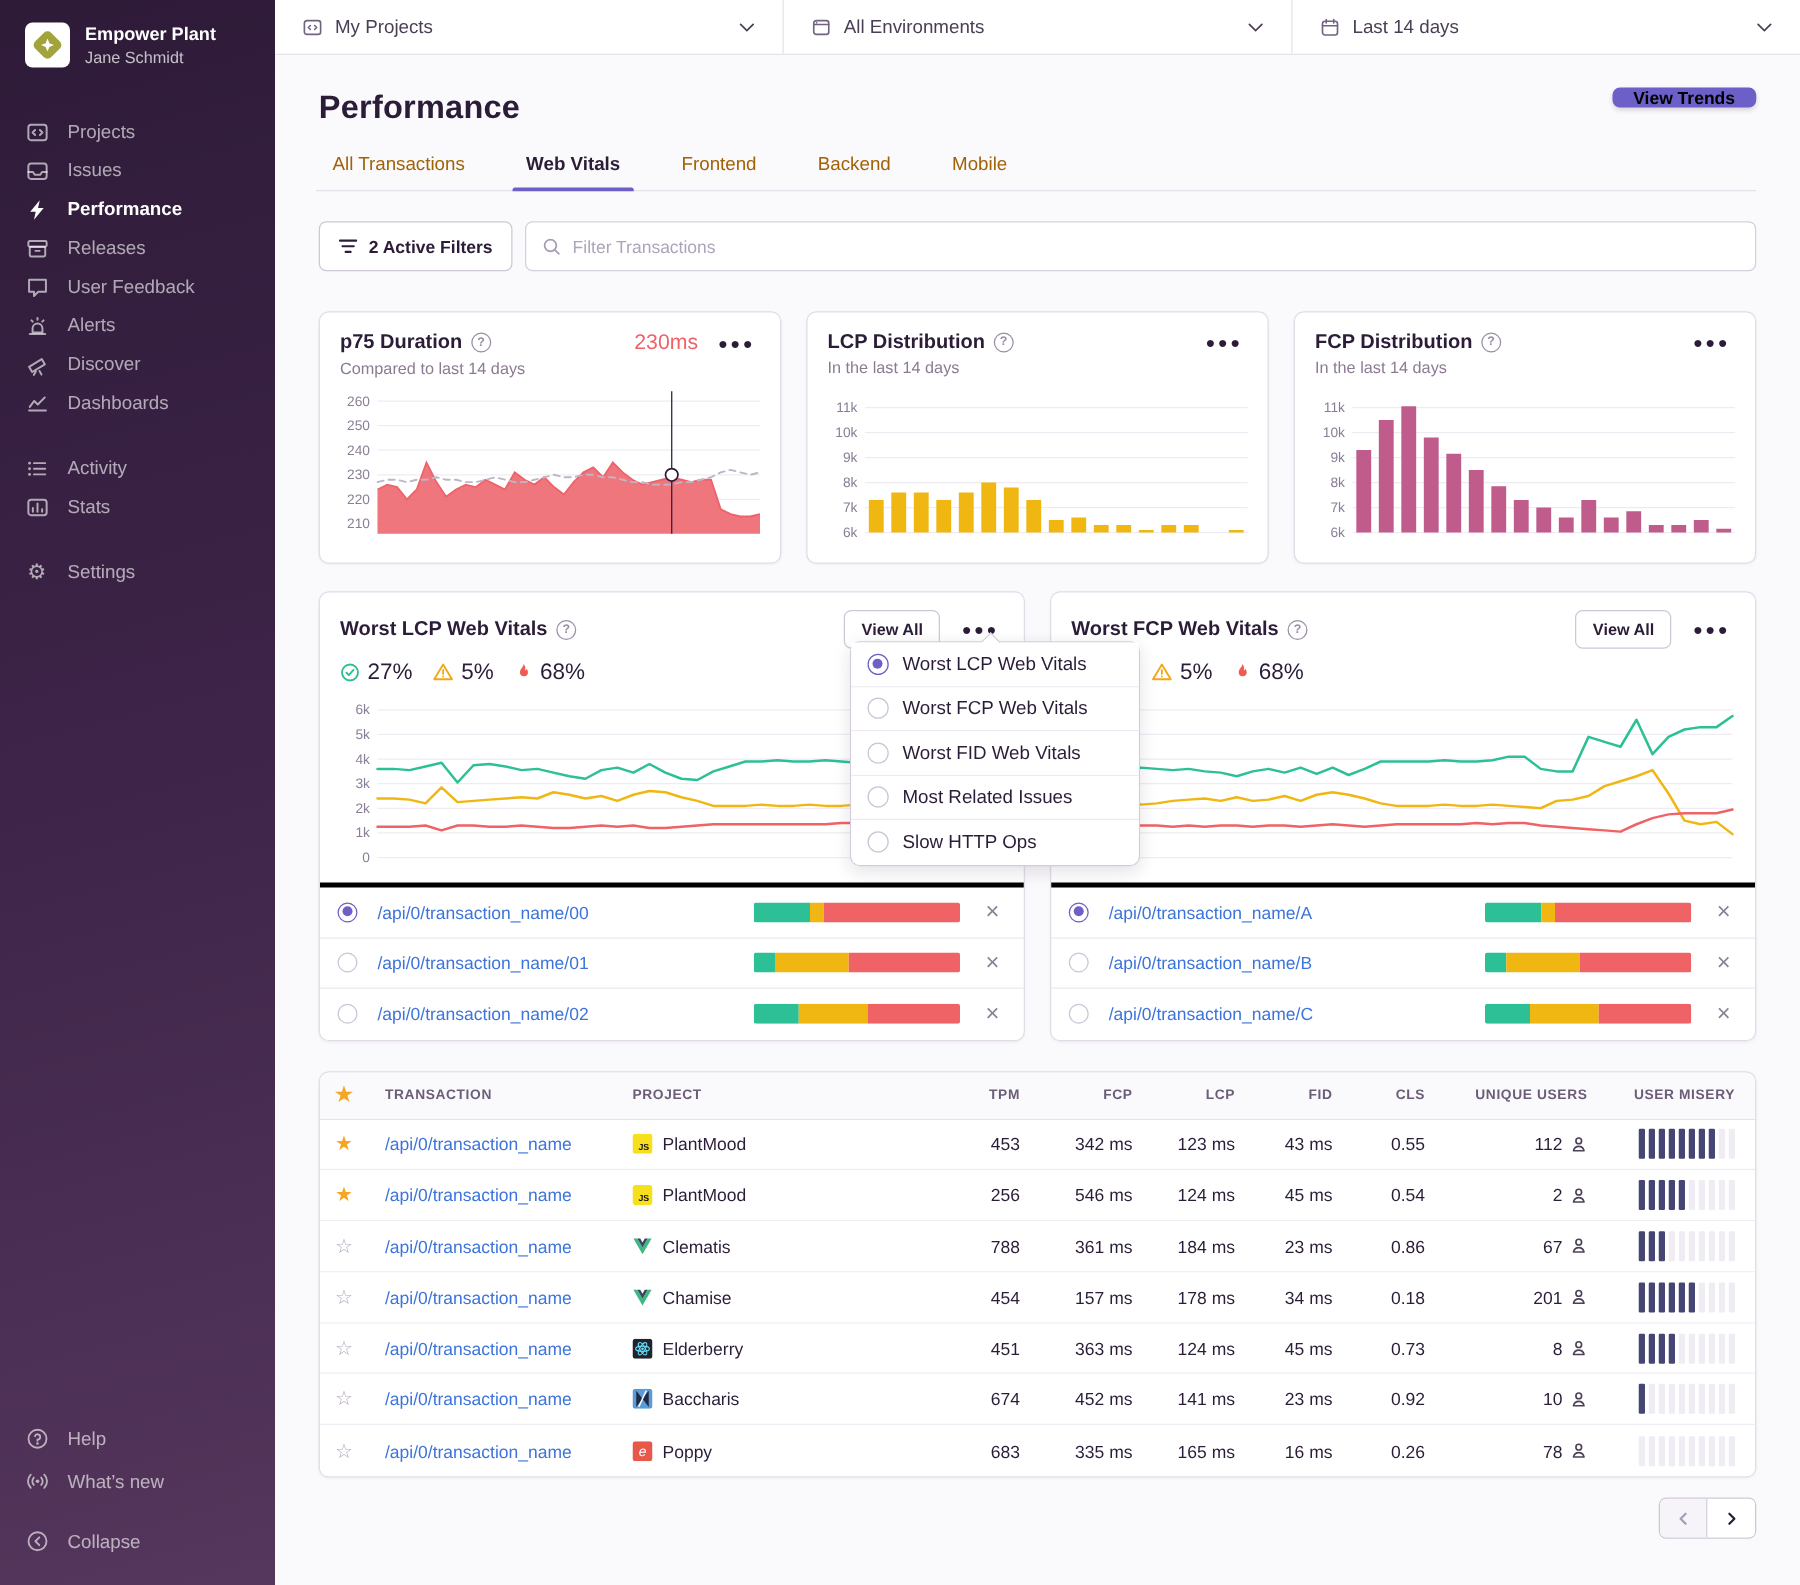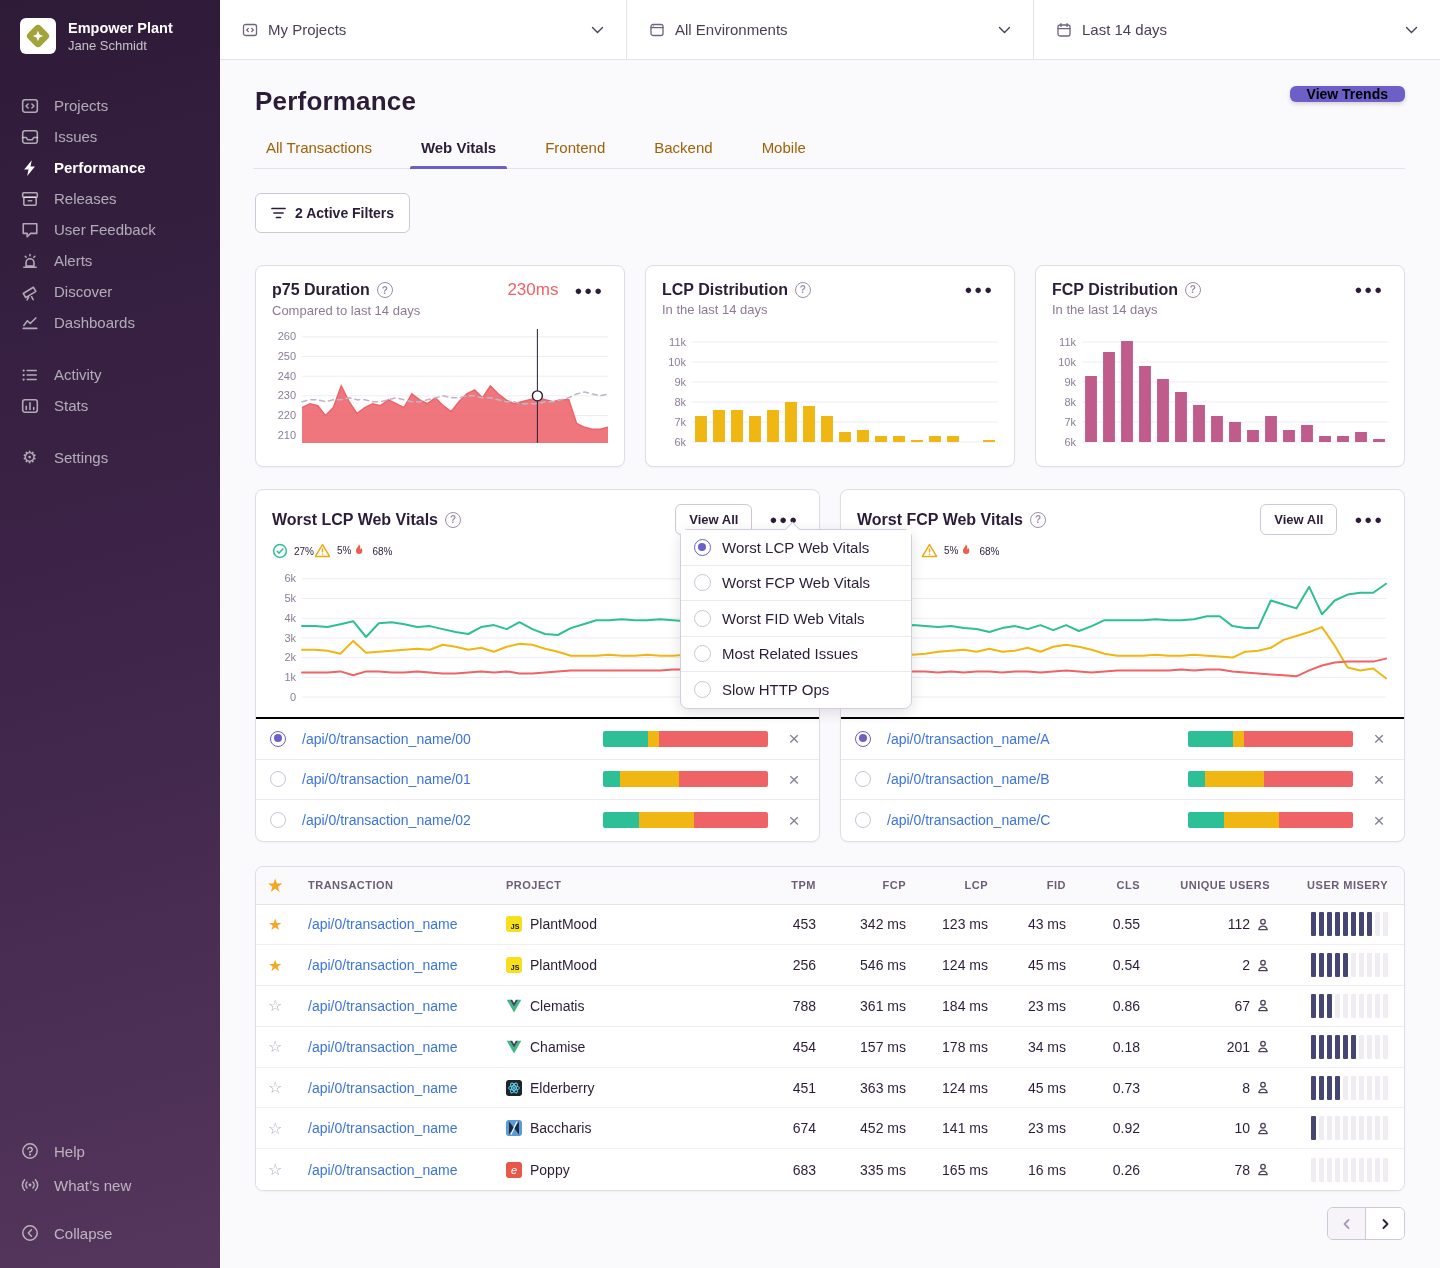--- a/index.html
+++ b/index.html
@@ -22,21 +22,21 @@
   .nav-group { margin-top:21px; }
   .sidebar-spacer { flex:1; }
   .nav-footer { margin-bottom:10px; }
   .nav-footer .nav-item { height:34px;align-items:flex-end; }
   .collapse-item { margin-top:14px; margin-bottom:10px; }
   .gear-glyph { font-size:17px; line-height:1; }
 
   
   .main { position:absolute; left:220px; top:0; width:1220px; }
 
-  .topbar { height:60px; background:#fff; border-bottom:1px solid #E7E1EC; display:flex; }
+  .topbar { height:44px; background:#fff; border-bottom:1px solid #E7E1EC; display:flex; }
   .topfilter { flex:1; display:flex; align-items:center; gap:10px; padding:0 22px; border-right:1px solid #E7E1EC; cursor:pointer; color:#4A3E55; font-size:15px; }
   .topfilter:last-child { border-right:none; }
   .topfilter .flabel { flex:1; }
   .topfilter .ticon { color:#6F6380; display:flex; }
 
   .content { padding:0 35px 40px 35px; }
   .page-head { display:flex; align-items:flex-start; justify-content:space-between; padding-top:26px; }
   .page-title { font-size:26px; font-weight:600; color:#2B1D38; letter-spacing:.2px; }
   .btn-primary { background:#6C5FC7; color:#000000; font-weight:700; font-size:14px; border:none; border-radius:6px; padding:0 17px; cursor:pointer; box-shadow:0 2px 4px rgba(43,29,56,.18); }
 
@@ -61,25 +61,25 @@
   .head-spacer { flex:1; }
   .stat-value { color:#EF6266; font-size:17px; font-weight:500; margin-right:12px; }
   .dots-btn { color:#2B1D38; font-size:13px; letter-spacing:2px; font-weight:700; cursor:pointer; padding:2px 4px; }
   .card-sub { font-size:13px; color:#8C7A93; margin-top:3px; }
   .stat-chart { margin-top:7px; }
 
   .vitals-row { display:flex; gap:20px; margin-top:22px; position:relative; }
   .vitals-card { width:565px; }
   .vitals-head { display:flex; align-items:center; padding:14px 16px 0 16px; }
   .btn-viewall { background:#fff; border:1px solid #CFC7D8; border-radius:6px; font-size:13px; font-weight:700; color:#2B1D38; padding:7px 13px; cursor:pointer; margin-right:13px; }
-  .vitals-stats { display:flex; align-items:flex-start; gap:0; padding:8px 16px 2px 16px; font-size:10px; color:#2B1D38; }
+  .vitals-stats { display:flex; align-items:flex-start; gap:16px; padding:8px 16px 2px 16px; font-size:18px; color:#2B1D38; }
   .vitals-stats.offset { padding-left:80px; }
   .vstat { display:flex; align-items:center; gap:6px; }
   .vitals-chart { margin:2px 16px 6px 16px; }
-  .vt-rows { border-top:2px solid #000000; }
+  .vt-rows { border-top:4px solid #000000; }
   .vt-row { display:grid; grid-template-columns:32px 1fr 176px 30px; align-items:center; height:40.5px; padding:0 10px 0 14px; border-bottom:1px solid #EDE8F1; }
   .vt-row:last-child { border-bottom:none; }
   .vt-link { color:#3D74DB; font-size:14px; text-decoration:none; }
   .vt-bar { display:flex; height:16px; width:165px; border-radius:2px; overflow:hidden; }
   .vt-close { color:#8A8096; font-size:19px; text-align:center; cursor:pointer; line-height:1; }
 
   .radio { width:16px; height:16px; border-radius:50%; border:1.5px solid #CCC3D6; background:#fff; display:inline-block; position:relative; cursor:pointer; flex:0 0 auto; }
   .radio.sel { border-color:#6C5FC7; }
   .radio.sel::after { content:""; position:absolute; left:2.5px; top:2.5px; width:8px; height:8px; border-radius:50%; background:#6C5FC7; }
 
@@ -333,20 +333,29 @@
 
     <div class="filter-row">
       <button class="btn-filters">
         <span>
             <svg width="15" height="12" viewBox="0 0 15 12" stroke="#2B1D38" stroke-width="1.7" stroke-linecap="round">
               <path d="M1 1.5h13M3 6h9M5.5 10.5h4"></path>
             </svg>
           </span>
         <span>2 Active Filters</span>
       </button>
+      <div class="searchbox">
+        <span>
+            <svg width="15" height="15" viewBox="0 0 16 16" fill="none" stroke="#A79CB5" stroke-width="1.5" stroke-linecap="round">
+              <circle cx="6.8" cy="6.8" r="5"></circle>
+              <path d="M10.5 10.5 14 14"></path>
+            </svg>
+          </span>
+        <input type="text" placeholder="Filter Transactions" style="">
+      </div>
     </div>
 
     <div class="stat-row">
       <div class="card stat-card">
         <div class="card-head">
           <span class="card-title">p75 Duration</span>
           <span class="help-dot">?</span>
           <span class="head-spacer"></span>
           <span class="stat-value">230ms</span>
           <span class="dots-btn">●●●</span>

